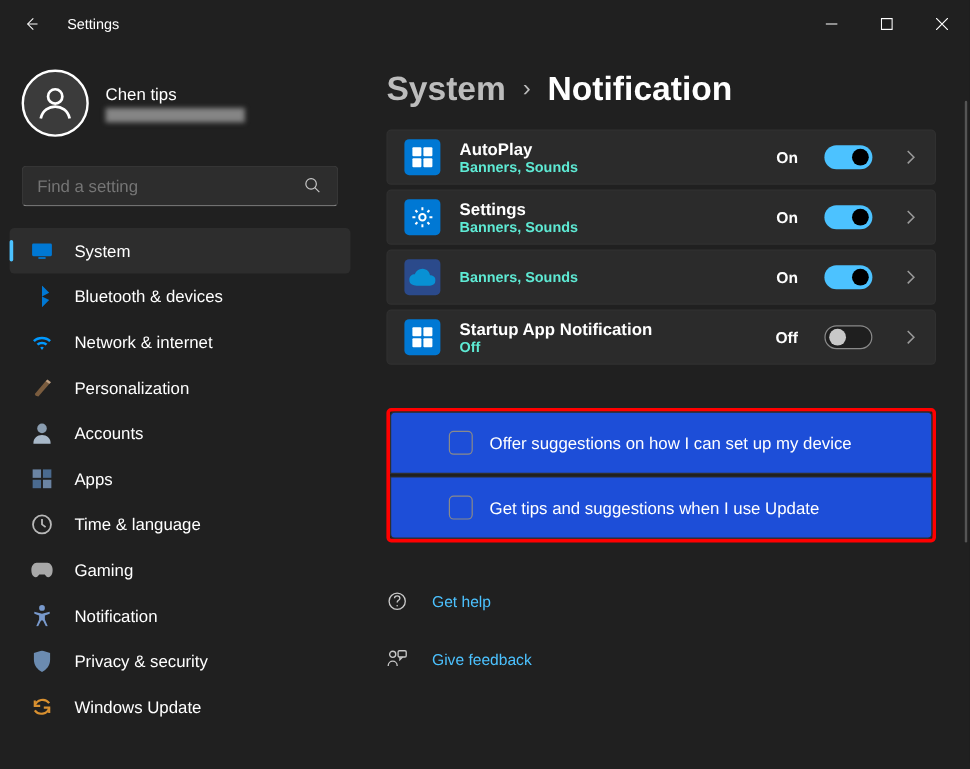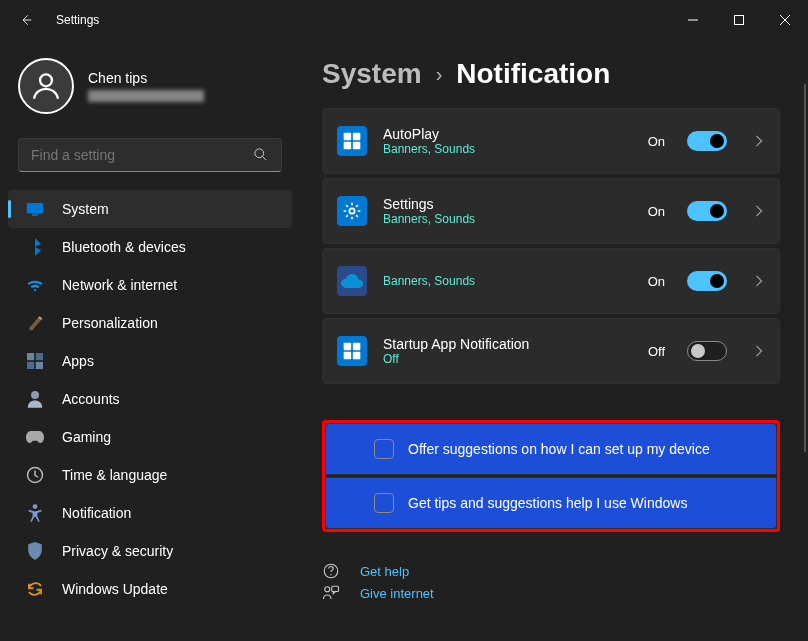--- a/index.html
+++ b/index.html
@@ -34,40 +34,40 @@
 .nav-item.active::before { content:""; position:absolute; left:0; top:10px; bottom:10px; width:3px; background:#4cc2ff; border-radius:2px; }
 
 
 .main { flex:1; position:relative; padding:18px 28px 8px 22px; overflow:hidden; }
 .main-header { display:flex; align-items:center; gap:14px; margin-bottom:18px; }
 .main-header h1 { font-size:28px; font-weight:600; }
 .crumb { color:#bcbcbc; }
 .chev { color:#bcbcbc; font-size:20px; }
 
 .rows { display:flex; flex-direction:column; gap:4px; }
-.row { background:#2b2b2b; border:1px solid #303030; border-radius:4px; height:66px; display:flex; align-items:center; padding:0 16px 0 14px; gap:16px; }
+.row { background:#2b2b2b; border:1px solid #303030; border-radius:4px; height:46px; display:flex; align-items:center; padding:0 16px 0 14px; gap:16px;font-weight:bold; }
 .app-ico { width:30px; height:30px; border-radius:4px; display:flex; align-items:center; justify-content:center; }
 .row-txt { flex:1; }
 .row-title { font-size:14px; }
 .row-sub { font-size:12px; color:#5eead4; }
 .row-state { font-size:13px; margin-right:6px;text-align:right; }
 .toggle { width:40px; height:20px; border-radius:10px; position:relative; }
 .toggle.on { background:#4cc2ff; }
 .toggle.on::after { content:""; position:absolute; right:3px; top:3px; width:14px; height:14px; border-radius:50%; background:#000; }
 .toggle.off { background:#1f1f1f; border:1px solid #8a8a8a; }
 .toggle.off::after { content:""; position:absolute; left:3px; top:2px; width:14px; height:14px; border-radius:50%; background:#c8c8c8; }
 .row-caret { color:#9a9a9a; margin-left:12px; }
 
 .highlight-box { border:3px solid #ff0000; border-radius:4px; margin-top:36px; }
 .check-row { background:#1d4ed8; border:1px solid #2f2f2f; height:52px; display:flex; align-items:center; padding:0 16px 0 48px; gap:14px; font-size:14px; }
 .check-row:first-child { border-top-left-radius:4px; border-top-right-radius:4px; margin-bottom:2px; }
 .check-row:last-child { border-bottom-left-radius:4px; border-bottom-right-radius:4px; }
 .checkbox { width:20px; height:20px; border:1px solid #8a8a8a; border-radius:4px; }
 
-.help-links { margin-top:30px; display:flex; flex-direction:column; gap:4px; }
+.help-links { margin-top:40px; display:flex; flex-direction:column; gap:30px; }
 .help-link { display:flex; align-items:center; gap:20px; font-size:13px; }
 .help-link a { color:#4cc2ff; text-decoration:none; }
 .help-ico { width:18px; height:18px; color:#c8c8c8; display:flex;align-items:center;justify-content:center;}
 
 .scroll-indicator { position:absolute; right:2px; top:44px; bottom:0; width:2px; background:transparent; }
 .scroll-indicator::after { content:""; position:absolute; top:0; width:2px; height:66%; background:#555; border-radius:1px; }
 
 svg { display:block; }
 </style>
 </head>
@@ -157,54 +157,54 @@
             <span class="nicon">
               <svg width="16" height="18" viewBox="0 0 20 24">
                 <path d="M3 21l3 1 12-14-4-3L2 19z" fill="#7a5c3e"></path>
                 <path d="M14 5l4 3 2-2-4-3z" fill="#c0a080"></path>
               </svg>
             </span>
             <span>Personalization</span>
           </div>
           <div class="nav-item">
             <span class="nicon">
+              <svg width="16" height="18" viewBox="0 0 20 22">
+                <circle cx="10" cy="6" r="5" fill="#8a9db0"></circle>
+                <path d="M1 22c0-6 4-9 9-9s9 3 9 9z" fill="#a8b8c8"></path>
+              </svg>
+            </span>
+            <span>Accounts</span>
+          </div>
+          <div class="nav-item">
+            <span class="nicon">
               <svg width="16" height="16" viewBox="0 0 20 20">
                 <rect x="0" y="0" width="9" height="9" fill="#6b84a3"></rect>
                 <rect x="11" y="0" width="9" height="9" fill="#4a6a8f"></rect>
                 <rect x="0" y="11" width="9" height="9" fill="#4a6a8f"></rect>
                 <rect x="11" y="11" width="9" height="9" fill="#6b84a3"></rect>
               </svg>
             </span>
             <span>Apps</span>
           </div>
           <div class="nav-item">
             <span class="nicon">
-              <svg width="16" height="18" viewBox="0 0 20 22">
-                <circle cx="10" cy="6" r="5" fill="#8a9db0"></circle>
-                <path d="M1 22c0-6 4-9 9-9s9 3 9 9z" fill="#a8b8c8"></path>
-              </svg>
-            </span>
-            <span>Accounts</span>
-          </div>
-          <div class="nav-item">
-            <span class="nicon">
-              <svg width="18" height="14" viewBox="0 0 24 16">
-                <path d="M6 0h12c3 0 6 4 6 8s-2 8-5 8c-2 0-3-2-4-3h-6c-1 1-2 3-4 3-3 0-5-4-5-8s3-8 6-8z" fill="#a8a8a8"></path>
-              </svg>
-            </span>
-            <span>Gaming</span>
-          </div>
-          <div class="nav-item">
-            <span class="nicon">
               <svg width="18" height="18" viewBox="0 0 24 24">
                 <circle cx="12" cy="12" r="10" fill="none" stroke="#b8b8b8" stroke-width="2"></circle>
                 <path d="M12 6v6l4 3" stroke="#b8b8b8" stroke-width="2" fill="none"></path>
               </svg>
             </span>
             <span>Time &amp; language</span>
+          </div>
+          <div class="nav-item">
+            <span class="nicon">
+              <svg width="18" height="14" viewBox="0 0 24 16">
+                <path d="M6 0h12c3 0 6 4 6 8s-2 8-5 8c-2 0-3-2-4-3h-6c-1 1-2 3-4 3-3 0-5-4-5-8s3-8 6-8z" fill="#a8a8a8"></path>
+              </svg>
+            </span>
+            <span>Gaming</span>
           </div>
           <div class="nav-item">
             <span class="nicon">
               <svg width="16" height="18" viewBox="0 0 20 22">
                 <circle cx="10" cy="3" r="3" fill="#7899cc"></circle>
                 <path d="M2 7l8 2 8-2v2l-5 2v4l3 7h-2l-3-6h-2l-3 6H4l3-7v-4L2 9z" fill="#7899cc"></path>
               </svg>
             </span>
             <span>Notification</span>
           </div>
@@ -315,21 +315,21 @@
             </div>
           </div>
         </div>
     <div class="highlight-box" id="checks">
           <div class="check-row">
             <div class="checkbox"></div>
             <span>Offer suggestions on how I can set up my device</span>
           </div>
           <div class="check-row">
             <div class="checkbox"></div>
-            <span>Get tips and suggestions help I use Windows</span>
+            <span>Get tips and suggestions when I use Update</span>
           </div>
         </div>
     <div class="help-links">
       <div class="help-link">
         <span class="help-ico">
               <svg width="18" height="18" viewBox="0 0 24 24">
                 <circle cx="12" cy="12" r="9" stroke="#c8c8c8" fill="none" stroke-width="1.5"></circle>
                 <path d="M12 6c-2 0-3 1.3-3 2.6M9 8.6c0-1.3 1-2.6 3-2.6s3 1.5 3 2.8-1 2-2 2.6-1 1-1 2" stroke="#c8c8c8" fill="none" stroke-width="1.5"></path>
                 <circle cx="12" cy="17" r="0.9" fill="#c8c8c8"></circle>
               </svg>
@@ -338,18 +338,18 @@
       </div>
       <div class="help-link">
         <span class="help-ico">
               <svg width="18" height="18" viewBox="0 0 24 24">
                 <circle cx="7" cy="7" r="3.4" stroke="#c8c8c8" fill="none" stroke-width="1.5"></circle>
                 <path d="M2 20c0-3.4 2.6-5.4 5-5.4s5 2 5 5.4" stroke="#c8c8c8" fill="none" stroke-width="1.5"></path>
                 <rect x="13" y="3" width="9" height="7" rx="1.4" stroke="#c8c8c8" fill="none" stroke-width="1.5"></rect>
                 <path d="M15 10v3l3-3" stroke="#c8c8c8" fill="none" stroke-width="1.5"></path>
               </svg>
             </span>
-        <a href="#">Give internet</a>
+        <a href="#">Give feedback</a>
       </div>
     </div>
   </div>
 </div>
 </div>
 
 </body></html>

